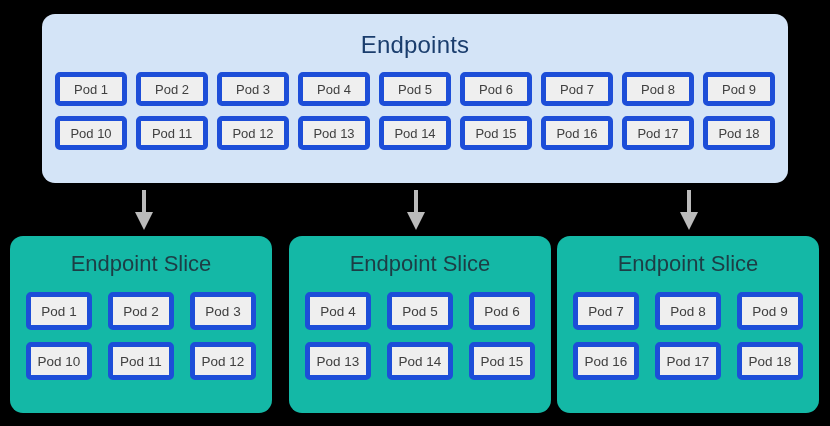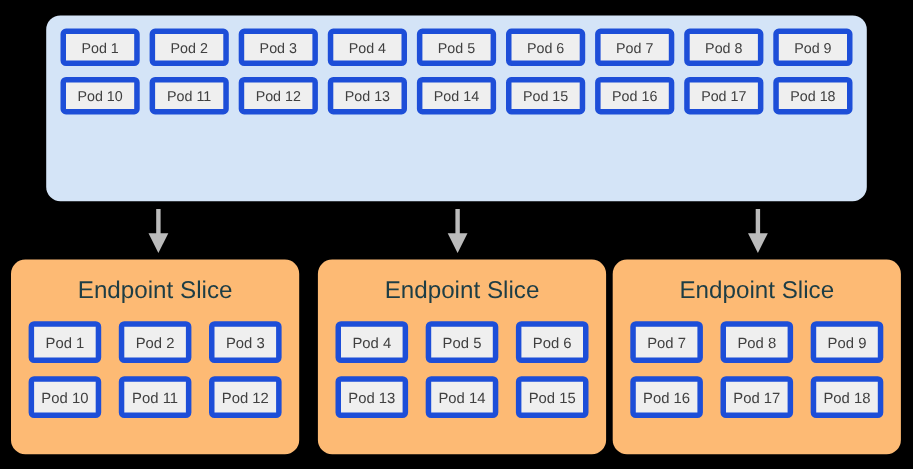--- a/index.html
+++ b/index.html
@@ -72,21 +72,21 @@
   #arrow-slice-1 { left: 131px; }
   #arrow-slice-2 { left: 403px; }
   #arrow-slice-3 { left: 676px; }
 
   
   .slice-panel {
     position: absolute;
     top: 236px;
     width: 262px;
     height: 177px;
-    background: #fdba74;
+    background: #14b8a6;
     border-radius: 13px;
     box-sizing: border-box;
   }
   #slice-panel-1 { left: 10px; }
   #slice-panel-2 { left: 289px; }
   #slice-panel-3 { left: 557px; }
 
   .slice-title {
     text-align: center;
     color: #1d3d45;
@@ -109,20 +109,21 @@
   .pod-chip-slice {
     width: 66px;
     height: 38px;
     font-size: 13.5px;
   }
 </style>
 </head>
 <body>
 
 <div id="endpoints-panel">
+  <div id="endpoints-title">Endpoints</div>
   <div class="pod-grid-endpoints">
     <div class="pod-row-endpoints">
       <div class="pod-chip pod-chip-endpoints">Pod 1</div>
       <div class="pod-chip pod-chip-endpoints">Pod 2</div>
       <div class="pod-chip pod-chip-endpoints">Pod 3</div>
       <div class="pod-chip pod-chip-endpoints">Pod 4</div>
       <div class="pod-chip pod-chip-endpoints">Pod 5</div>
       <div class="pod-chip pod-chip-endpoints">Pod 6</div>
       <div class="pod-chip pod-chip-endpoints">Pod 7</div>
       <div class="pod-chip pod-chip-endpoints">Pod 8</div>

